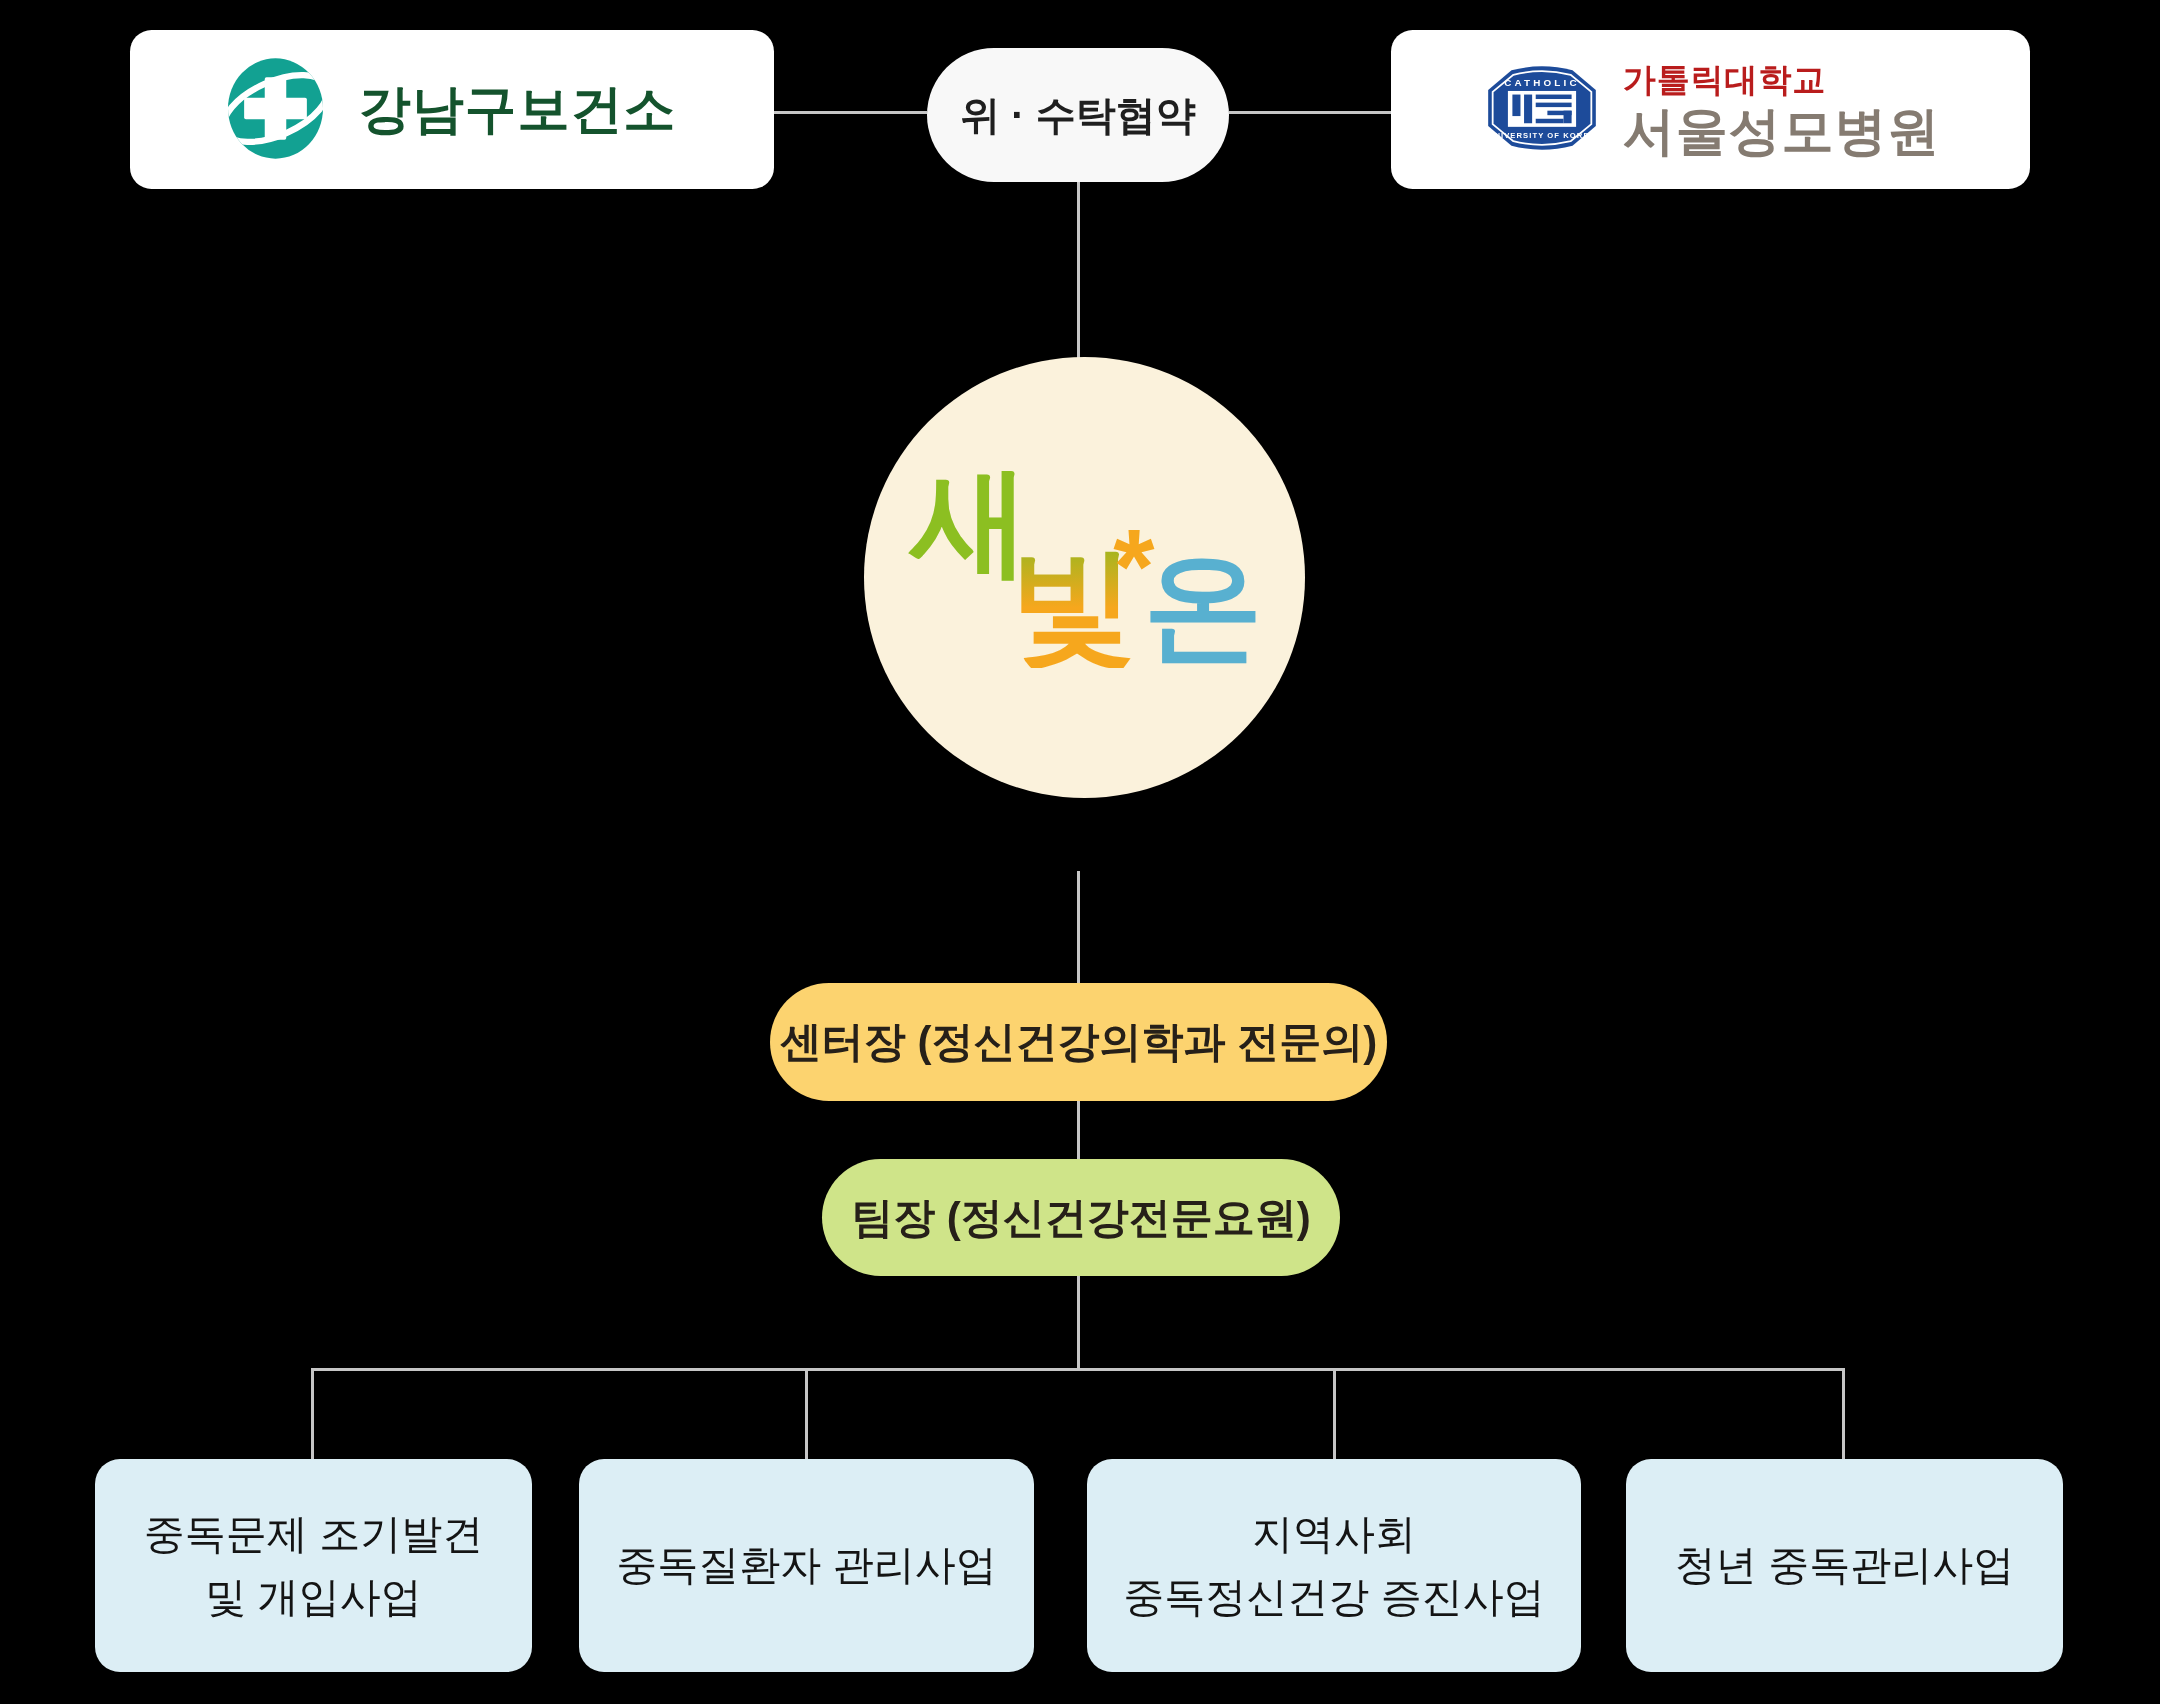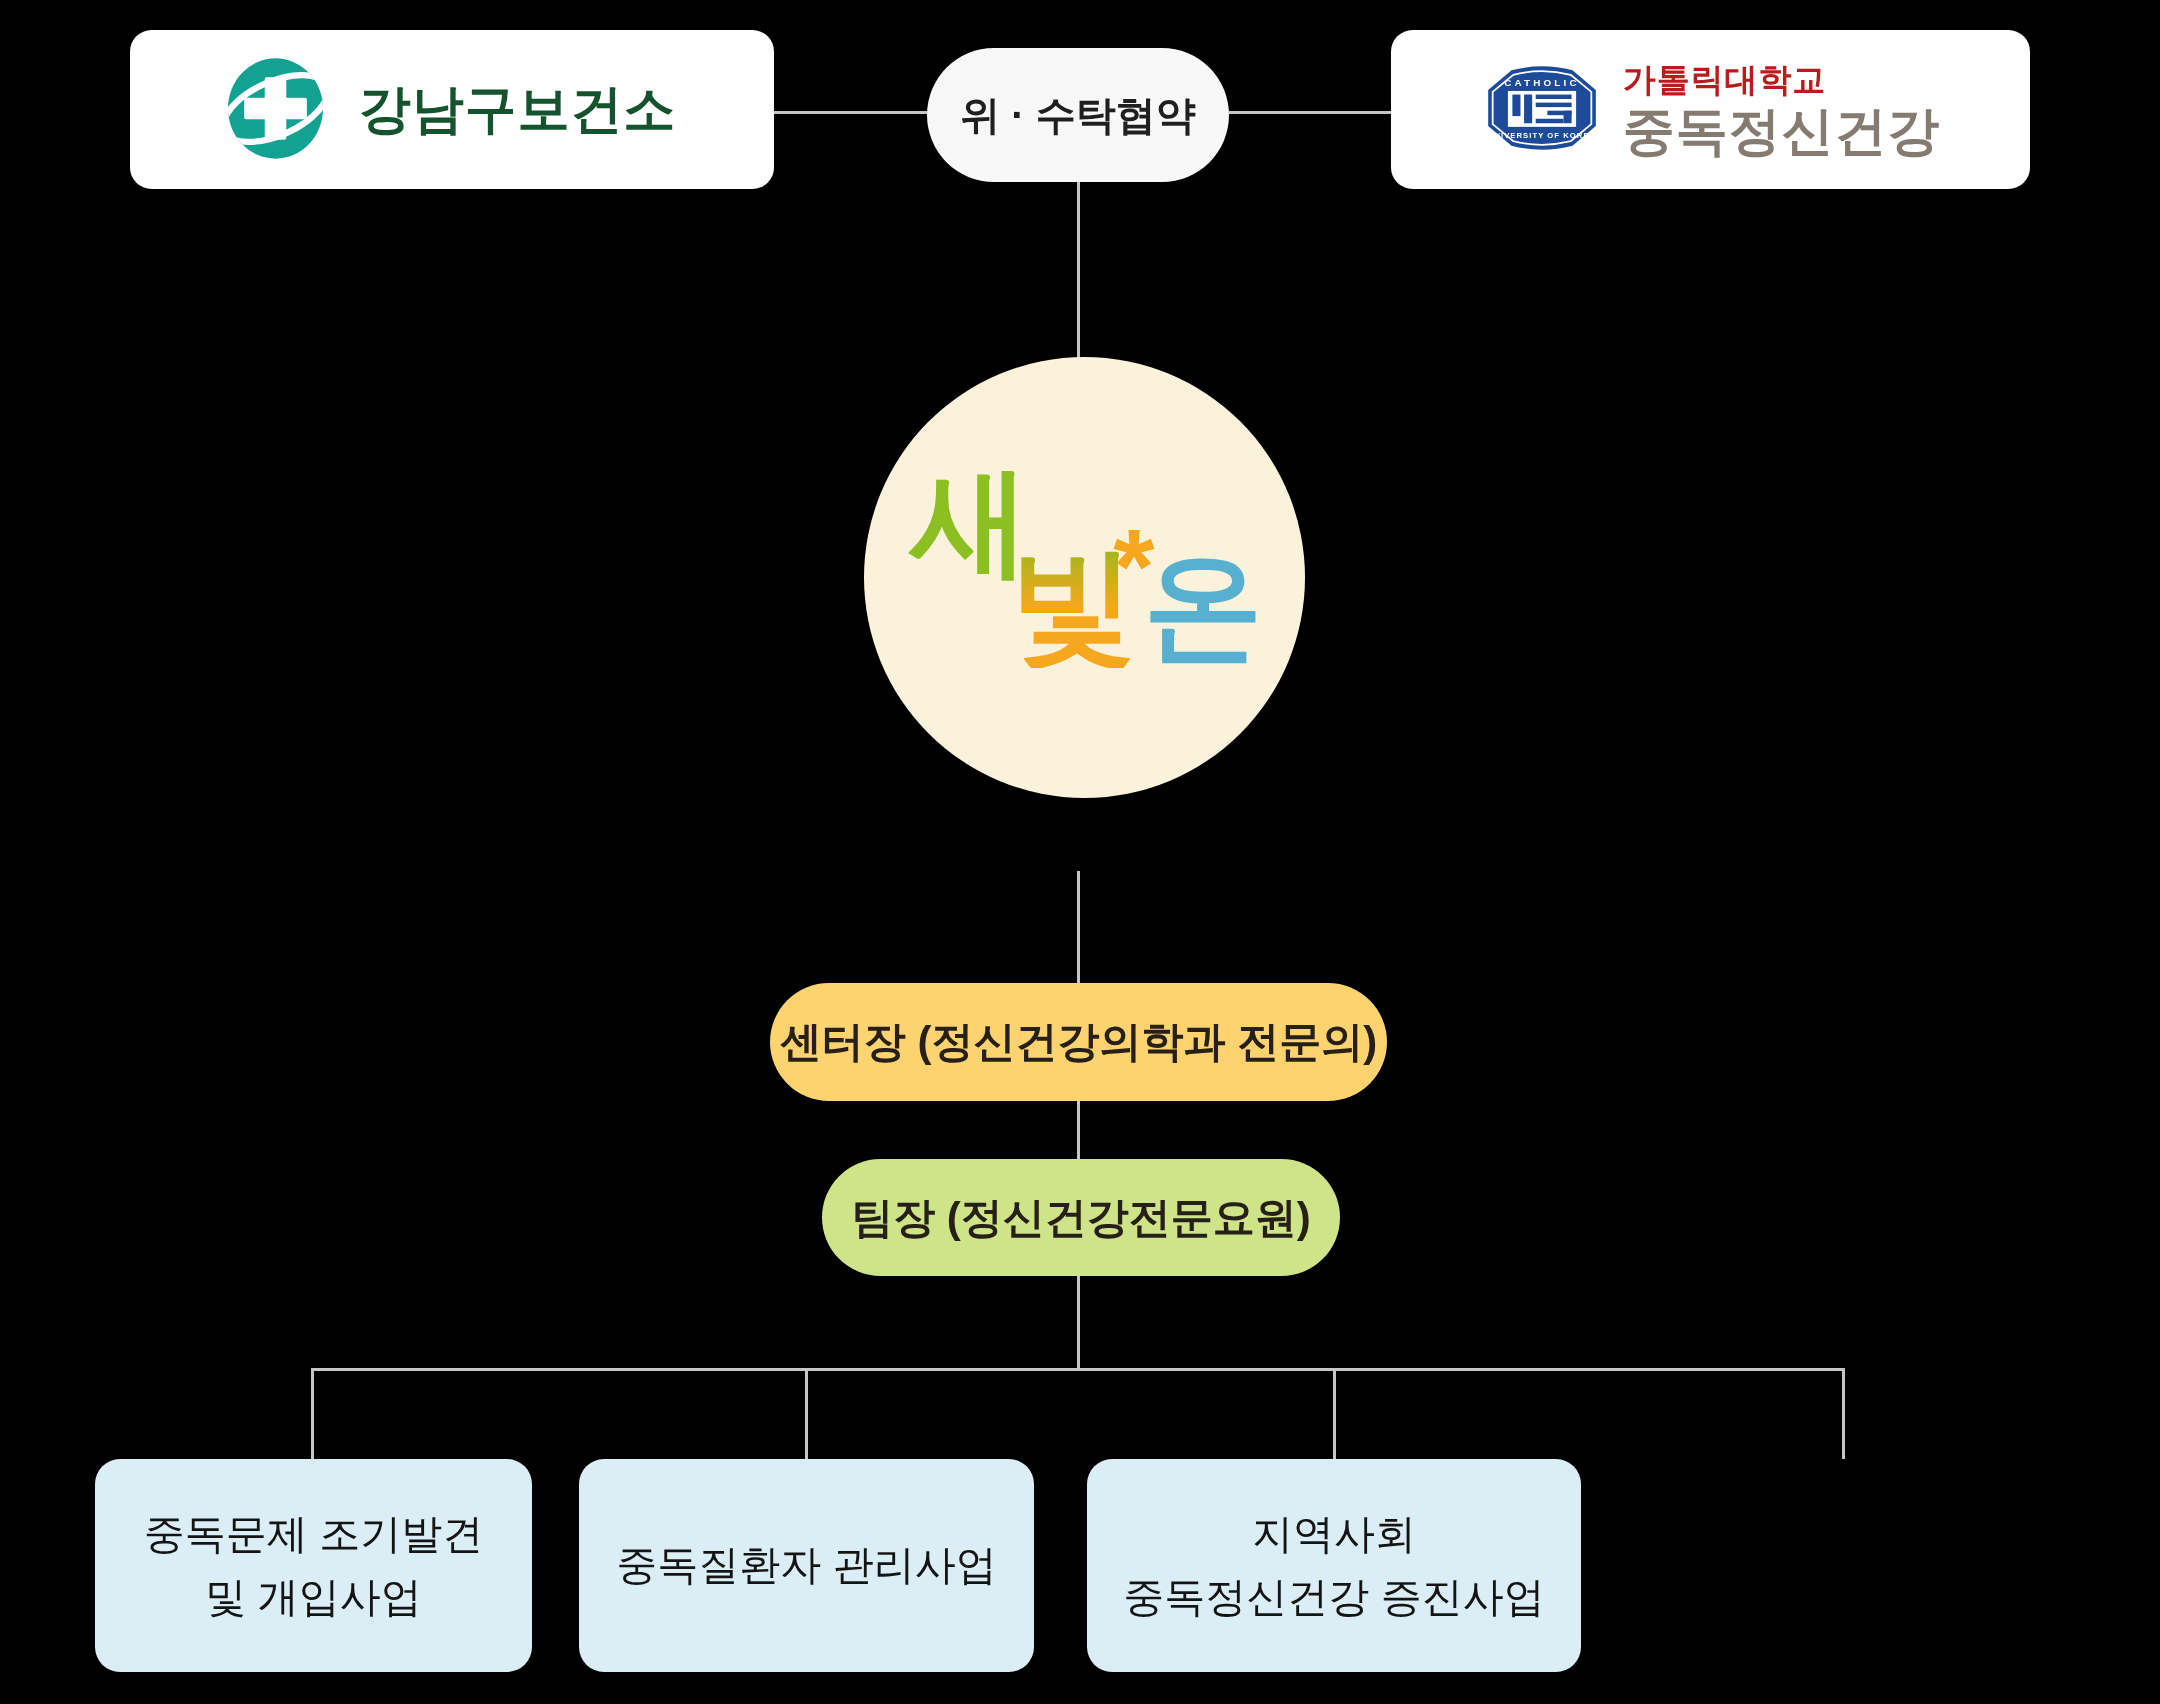--- a/index.html
+++ b/index.html
@@ -114,21 +114,21 @@
           <rect x="61" y="35" width="40" height="5"></rect>
           <rect x="61" y="44" width="40" height="5"></rect>
           <rect x="74" y="53" width="27" height="5"></rect>
           <rect x="61" y="62" width="31" height="5"></rect>
           <rect x="92" y="53" width="9" height="14"></rect>
         </g>
       </svg>
     </span>
     <span class="cuk-text">
       <span class="cuk-univ">가톨릭대학교</span>
-      <span class="cuk-hosp">중독정신건강</span>
+      <span class="cuk-hosp">서울성모병원</span>
     </span>
   </div>
 
   <div class="logo-circle">
     <span class="lg-sae">새</span>
     <span class="lg-bit">빛</span>
     <span class="lg-star">*</span>
     <span class="lg-on">온</span>
   </div>
 
@@ -144,15 +144,18 @@
     <div>중독문제 조기발견</div>
     <div>및 개입사업</div>
   </div>
   <div class="program-box pb-2">
     <div>중독질환자 관리사업</div>
   </div>
   <div class="program-box pb-3">
     <div>지역사회</div>
     <div>중독정신건강 증진사업</div>
   </div>
+  <div class="program-box pb-4">
+    <div>청년 중독관리사업</div>
+  </div>
 
 </div>
 
 
 </body></html>

